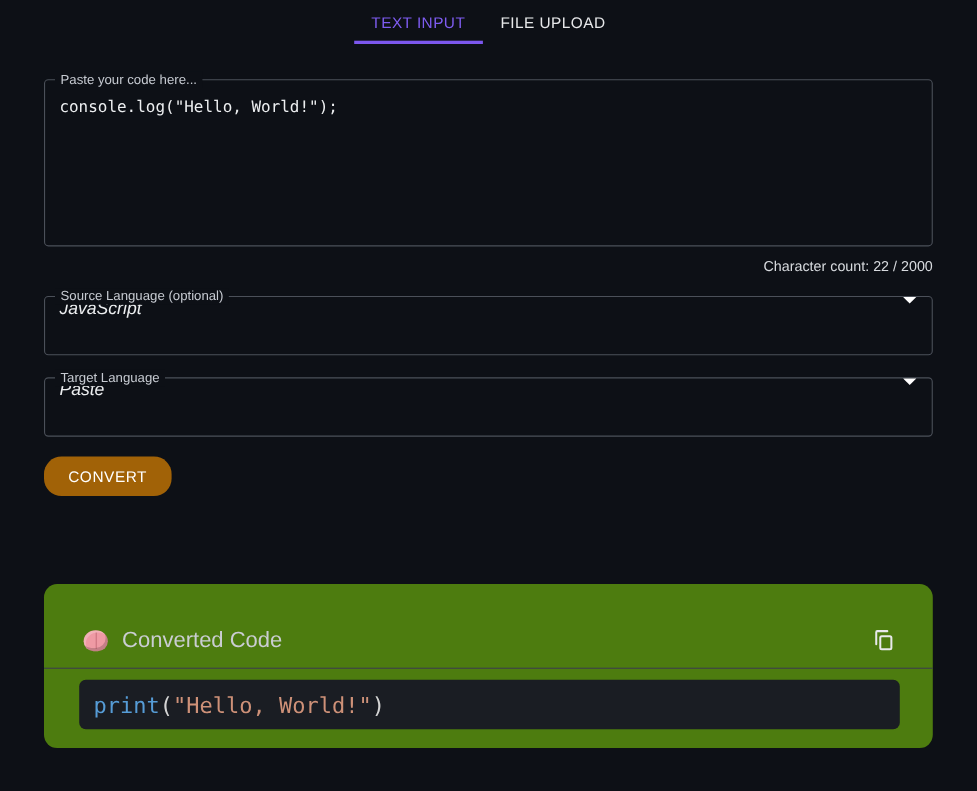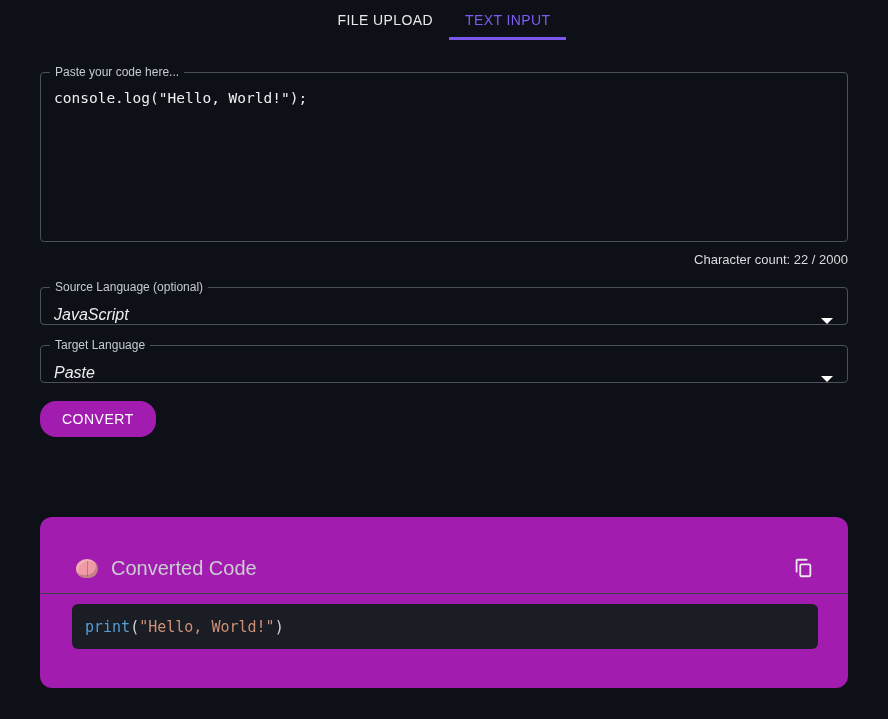--- a/index.html
+++ b/index.html
@@ -35,64 +35,64 @@
     border: 1px solid #4b5059;
     border-radius: 4px;
   }
   .outlined > .field-label {
     position: absolute; top: -8px; left: 9px;
     background: #0d1016; padding: 0 5px;
     font-size: 12px; color: #c6cad1; line-height: 15px;
     white-space: nowrap;
   }
 
-  .code-field { margin-top: 32px; height: 170px; }
+  .code-field { margin-top: 32px; height: 152px; }
   .code-field textarea {
     width: 100%; height: 100%;
     background: transparent; border: none; outline: none; resize: none;
     padding: 15px 13px 10px;
     font-family: "DejaVu Sans Mono", monospace;
     font-size: 14.5px; line-height: 20px; color: #eceef0;
   }
 
   .char-count {
     margin-top: 10px; text-align: right;
     font-size: 13px; color: #d8dbdf;
   }
 
   .select-field {
-    height: 38px; display: flex; align-items: flex-end;
+    height: 54px; display: flex; align-items: flex-start;
     cursor: pointer;
   }
   .select-field.source { margin-top: 20px; }
   .select-field.target { margin-top: 20px; }
   .select-value { padding-left: 13px; padding-top: 2px; font-size: 16px; color: #eceef0; font-style: italic; }
   .chevron-down {
     margin-left: auto; margin-right: 14px;
     width: 0; height: 0;
     border-left: 6px solid transparent;
     border-right: 6px solid transparent;
     border-top: 6px solid #ffffff;
   }
 
   .convert-btn {
     margin-top: 18px;
     height: 36px; padding: 0 22px;
-    background: #a21caf; color: #ffffff;
+    background: #a16207; color: #ffffff;
     border: none; border-radius: 16px;
     font-family: "Liberation Sans", sans-serif;
     font-size: 14px; font-weight: 500; letter-spacing: .5px;
     cursor: pointer;
   }
 
   
   .result-card {
     margin-top: 80px;
-    height: 171px;
-    background: #a21caf;
+    height: 149px;
+    background: #4d7c0f;
     border-radius: 12px;
     overflow: hidden;
   }
   .card-header {
     display: flex; align-items: center;
     padding: 36px 30px 10px 36px;
     border-bottom: 1px solid #3d414a;
   }
   .brain-icon {
     width: 22px; height: 19px; flex: 0 0 auto;
@@ -115,35 +115,35 @@
     display: flex; align-items: center; justify-content: center;
   }
   .copy-btn svg { display: block; }
 
   .card-body { padding: 10px 30px 0 32px; }
   .code-block {
     height: 45px; display: flex; align-items: center;
     background: #1a1d23; border-radius: 6px;
     padding: 0 13px;
     font-family: "DejaVu Sans Mono", monospace;
-    font-size: 15px; white-space: pre;
+    font-size: 20px; white-space: pre;
   }
   .tok-keyword { color: #569cd6; }
   .tok-paren   { color: #d4d4d4; }
   .tok-string  { color: #ce9178; }
 </style>
 </head>
 <body>
 
 <div class="tab-bar">
+  <div class="tab active">
+    <span>TEXT INPUT</span>
+  </div>
   <div class="tab">
     <span>FILE UPLOAD</span>
-  </div>
-  <div class="tab active">
-    <span>TEXT INPUT</span>
   </div>
 </div>
 
 <div class="content">
 
   
   <div class="outlined code-field">
     <label class="field-label">Paste your code here...</label>
     <textarea spellcheck="false" style="">console.log("Hello, World!");</textarea>
   </div>

